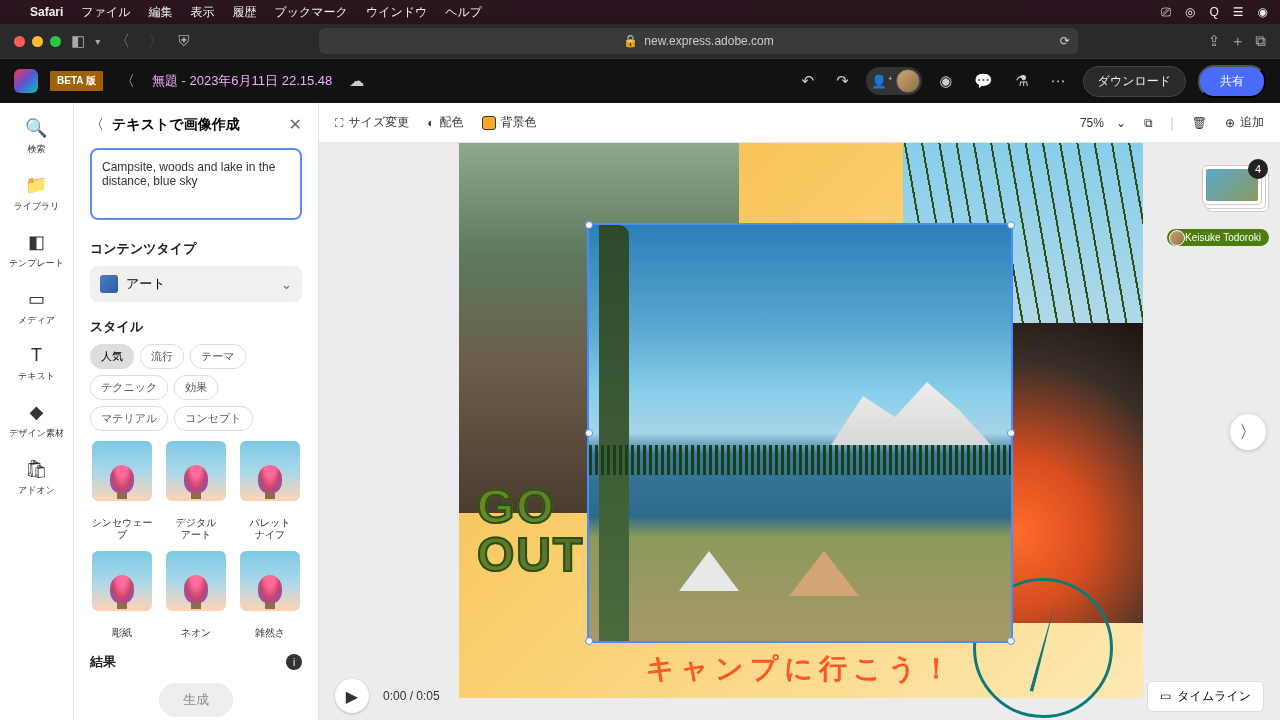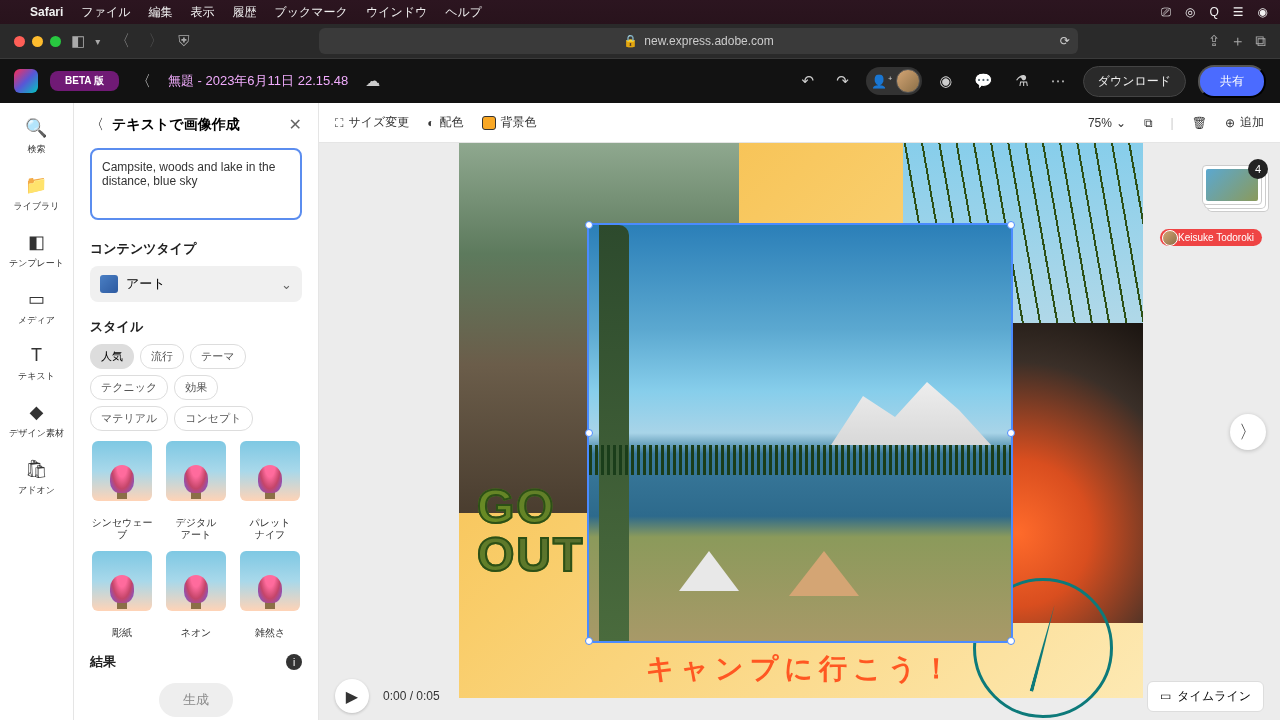--- a/index.html
+++ b/index.html
@@ -16,21 +16,21 @@
 .dot { width: 11px; height: 11px; border-radius: 50%; }
 .red { background: #ff5f57; } .yellow { background: #febc2e; } .green { background: #28c840; }
 .nav-arrow { color: #888; font-size: 16px; padding: 0 4px; }
 .url-bar { flex: 1; margin: 0 120px; height: 26px; background: #3a3a3a; border-radius: 6px; display: flex; align-items: center; justify-content: center; color: #ccc; font-size: 12px; gap: 6px; position: relative; }
 .url-bar .refresh { position: absolute; right: 8px; }
 .tb-icon { color: #aaa; font-size: 15px; }
 
 
 .app-header { height: 44px; background: #121212; display: flex; align-items: center; padding: 0 14px; gap: 12px; color: #eee; }
 .adobe-logo { width: 24px; height: 24px; background: linear-gradient(135deg,#ff2d55,#5856d6,#00c7be); border-radius: 6px; }
-.beta-badge { background: #701a75; color: #fff; font-size: 10px; font-weight: 600; padding: 3px 15px; border-radius: 8px; }
+.beta-badge { background: #a16207; color: #fff; font-size: 10px; font-weight: 600; padding: 3px 7px; border-radius: 1px; }
 .doc-title { font-size: 13px; color: #f0abfc; }
 .app-header .spacer { flex: 1; }
 .hdr-icon { color: #ccc; font-size: 15px; padding: 0 5px; cursor: pointer; }
 .avatar-group { display: flex; align-items: center; background: #333; border-radius: 16px; padding: 2px; }
 .avatar-sm { width: 24px; height: 24px; border-radius: 50%; background: linear-gradient(135deg,#d4a574,#8b6f47); border: 1px solid #555; }
 .btn-dl { background: #2a2a2a; border: 1px solid #444; color: #eee; padding: 6px 14px; border-radius: 16px; font-size: 12px; }
 .btn-share { background: #4b6bff; color: #fff; padding: 6px 20px; border-radius: 16px; font-size: 12px; font-weight: 500; }
 
 
 .main { display: flex; height: 617px; background: #f5f5f5; }
@@ -65,21 +65,21 @@
 .results-row { display: flex; align-items: center; margin-top: 14px; }
 .results-row .info { margin-left: auto; width: 16px; height: 16px; border-radius: 50%; background: #333; color: #fff; font-size: 10px; display: flex; align-items: center; justify-content: center; }
 .gen-btn { display: block; margin: 12px auto 0; padding: 8px 24px; background: #eee; border: none; border-radius: 18px; font-size: 13px; color: #888; }
 
 
 .canvas-area { flex: 1; display: flex; flex-direction: column; position: relative; }
 .canvas-toolbar { height: 40px; background: #fff; border-bottom: 1px solid #e5e5e5; display: flex; align-items: center; padding: 0 16px; gap: 18px; font-size: 12px; color: #333; }
 .ct-item { display: flex; align-items: center; gap: 5px; cursor: pointer; }
 .ct-swatch { width: 14px; height: 14px; border-radius: 3px; background: #f9a825; border: 1.5px solid #333; }
 .canvas-toolbar .spacer { flex: 1; }
-.zoom { display: flex; align-items: center; gap: 4px; text-align: right; }
+.zoom { display: flex; align-items: center; gap: 12px; text-align: right; }
 
 .canvas-wrap { flex: 1; background: #ececec; position: relative; overflow: hidden; }
 .artboard { position: absolute; left: 140px; top: 0; width: 684px; height: 555px; background: #fff; }
 .bg-yellow { position: absolute; inset: 0; background: linear-gradient(135deg,#f5b942 0%,#f9cd6a 40%,#fde9b3 100%); }
 .photo-left { position: absolute; left: 0; top: 0; width: 280px; height: 370px; background: linear-gradient(180deg,#8fa88f 0%,#5d7a5d 30%,#6b5d4a 60%,#4a3d2f 100%); }
 .photo-right { position: absolute; right: 0; top: 180px; width: 180px; height: 300px; background: radial-gradient(circle at 30% 70%,#ff6b2b 0%,#d94e1f 30%,#3a2f28 70%,#1a1410 100%); }
 .palms { position: absolute; right: 0; top: 0; width: 240px; height: 180px; background: linear-gradient(180deg,#87ceeb 0%,#b0d8e8 100%); }
 .palms::after { content: ""; position: absolute; inset: 0; background: repeating-linear-gradient(80deg,transparent 0 15px,#2d5016 15px 17px); }
 .go-out { position: absolute; left: 18px; top: 340px; font-size: 48px; font-weight: 800; color: transparent; -webkit-text-stroke: 2px #2d5016; line-height: 1; letter-spacing: 2px; }
 .go-out::before { content: "GO\aOUT"; white-space: pre; background: linear-gradient(45deg,#6b8e23,#556b2f); -webkit-background-clip: text; }
@@ -96,21 +96,21 @@
 .trees-far { position: absolute; left: 0; right: 0; top: 220px; height: 30px; background: repeating-linear-gradient(90deg,#1a3d1a 0 3px,transparent 3px 6px); }
 .handle { position: absolute; width: 8px; height: 8px; background: #fff; border: 1.5px solid #4b8bff; border-radius: 50%; }
 .h-tl{top:-4px;left:-4px}.h-tr{top:-4px;right:-4px}.h-bl{bottom:-4px;left:-4px}.h-br{bottom:-4px;right:-4px}
 .h-ml{top:50%;left:-4px;margin-top:-4px}.h-mr{top:50%;right:-4px;margin-top:-4px}
 
 
 .page-badge { position: absolute; right: 18px; top: 22px; display: flex; flex-direction: column; align-items: center; }
 .page-num { position: absolute; top: -6px; right: -6px; width: 20px; height: 20px; background: #222; color: #fff; border-radius: 50%; font-size: 11px; display: flex; align-items: center; justify-content: center; z-index: 2; }
 .page-stack { width: 60px; height: 40px; background: #fff; border: 1px solid #ccc; border-radius: 4px; box-shadow: 3px 3px 0 #fff, 3px 3px 0 1px #ccc, 6px 6px 0 #fff, 6px 6px 0 1px #ccc; position: relative; }
 .page-stack::after { content: ""; position: absolute; inset: 3px; background: linear-gradient(135deg,#5ba8d0,#8b9a5b); border-radius: 2px; }
-.collab-tag { position: absolute; right: 18px; top: 86px; background: #ef4444; color: #fff; font-size: 10px; padding: 3px 8px 3px 18px; border-radius: 10px; display: flex; align-items: center; }
+.collab-tag { position: absolute; right: 11px; top: 86px; background: #4d7c0f; color: #fff; font-size: 10px; padding: 3px 8px 3px 18px; border-radius: 10px; display: flex; align-items: center; }
 .collab-tag::before { content: ""; position: absolute; left: 2px; width: 14px; height: 14px; border-radius: 50%; background: linear-gradient(135deg,#d4a574,#8b6f47); border: 1px solid #fff; }
 .next-arrow { position: absolute; right: 14px; top: 50%; transform: translateY(-50%); width: 36px; height: 36px; background: #fff; border-radius: 50%; box-shadow: 0 1px 4px rgba(0,0,0,.2); display: flex; align-items: center; justify-content: center; font-size: 18px; color: #333; cursor: pointer; }
 
 
 .bottom-bar { position: absolute; left: 0; right: 0; bottom: 0; height: 48px; display: flex; align-items: center; padding: 0 16px; }
 .play-btn { width: 34px; height: 34px; border-radius: 50%; background: #fff; box-shadow: 0 1px 3px rgba(0,0,0,.2); display: flex; align-items: center; justify-content: center; color: #333; cursor: pointer; }
 .time-display { margin-left: 14px; font-size: 12px; color: #333; }
 .timeline-btn { margin-left: auto; background: #fff; border: 1px solid #ddd; border-radius: 6px; padding: 6px 12px; font-size: 12px; display: flex; align-items: center; gap: 6px; cursor: pointer; }
 </style>
 </head>

